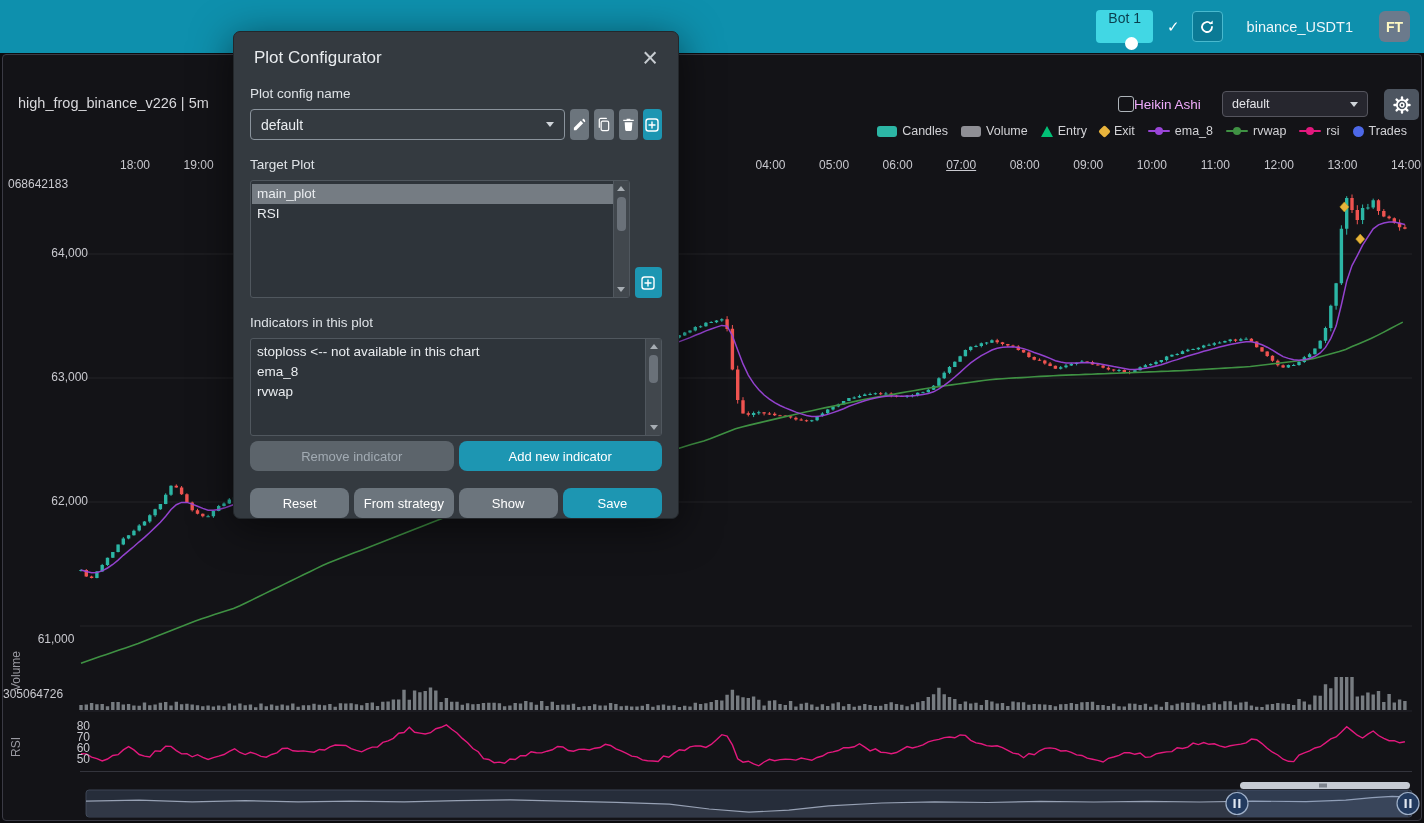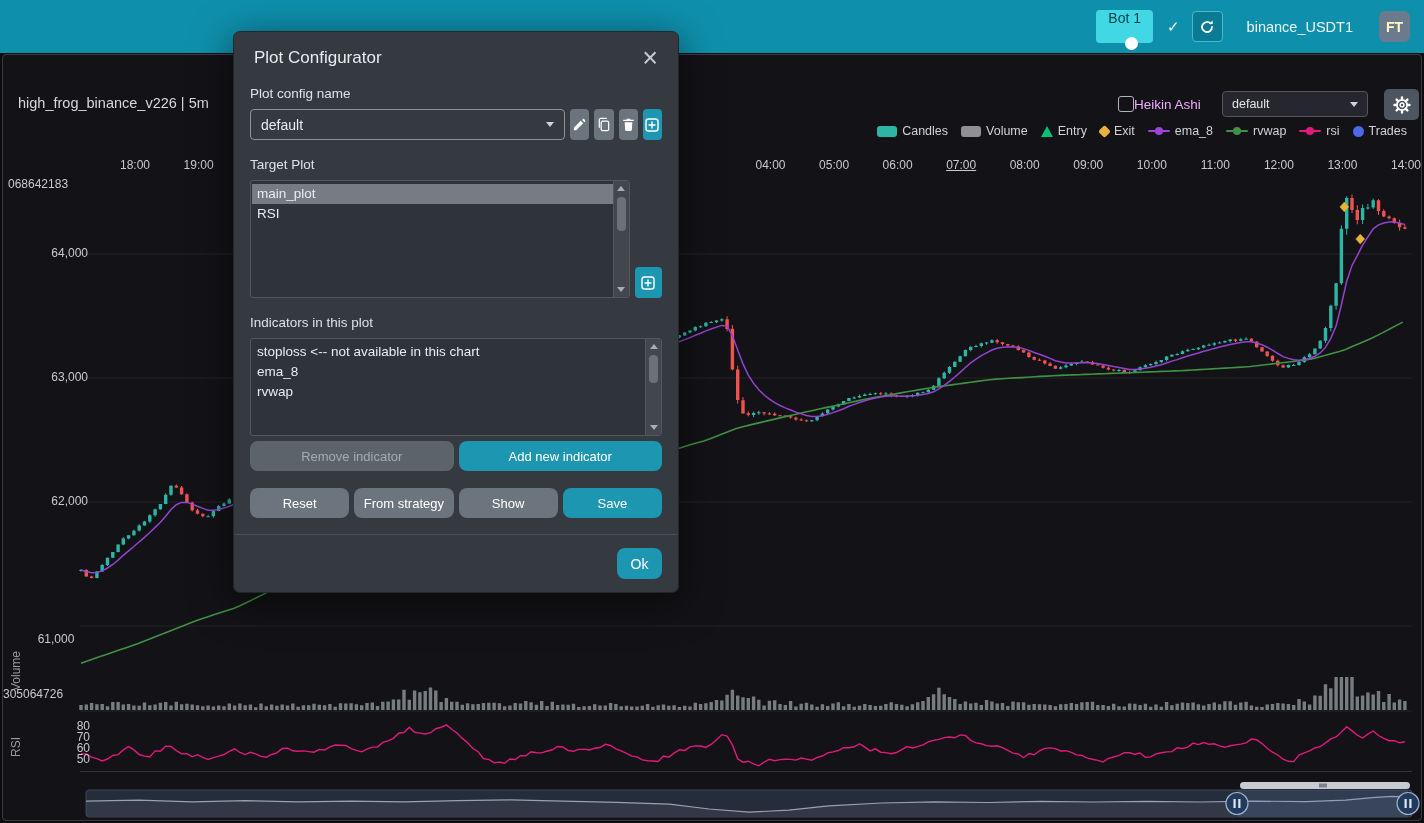--- a/index.html
+++ b/index.html
@@ -329,18 +329,15 @@
       </div>
 
       <div class="row-quad">
         <button class="btn btn-secondary">Reset</button>
         <button class="btn btn-secondary">From strategy</button>
         <button class="btn btn-secondary">Show</button>
         <button class="btn btn-accent">Save</button>
       </div>
     </div>
 
-    <div class="modal-footer">
-      <button class="btn btn-accent btn-ok">Ok</button>
-    </div>
   </div>
 
 </div>
 
 </body></html>

